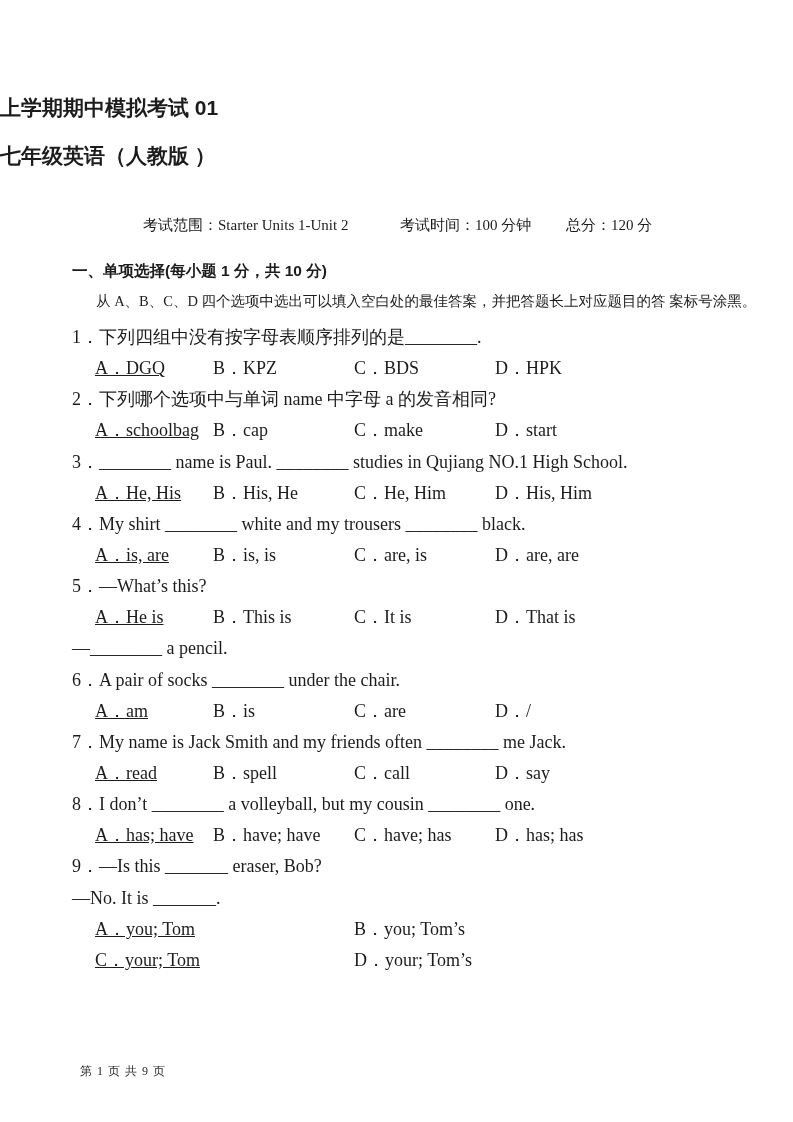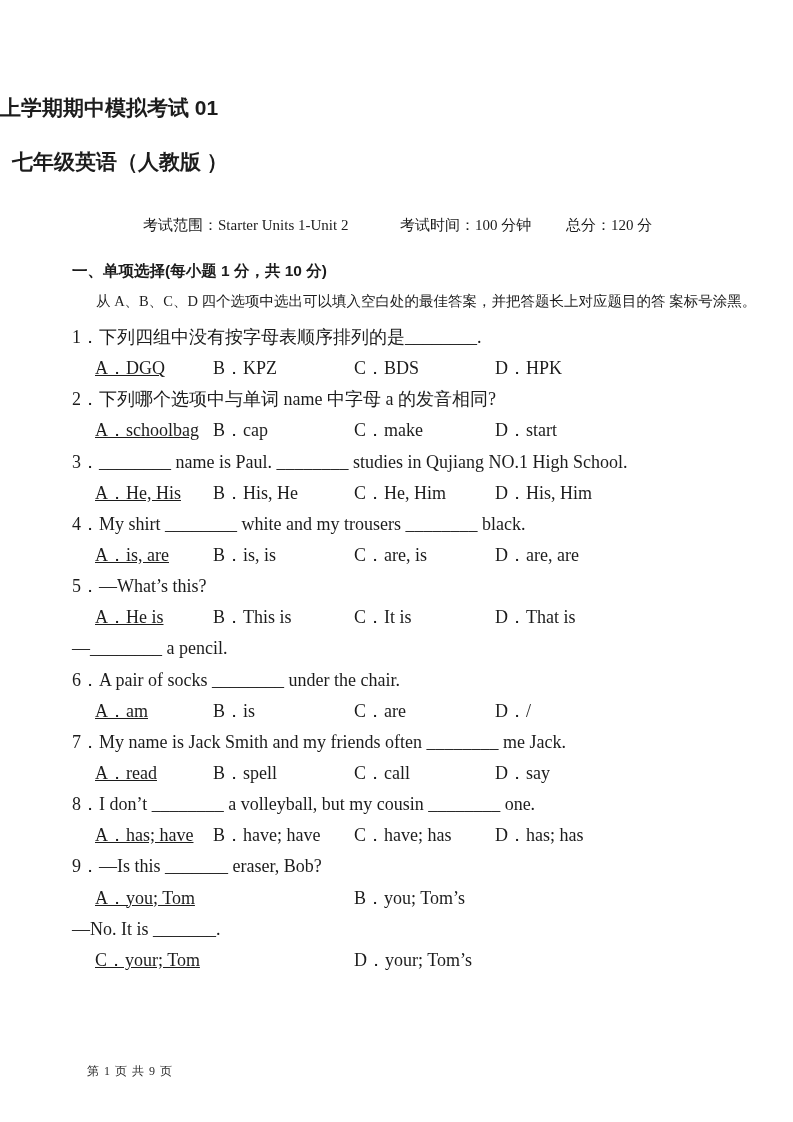--- a/index.html
+++ b/index.html
@@ -12,21 +12,21 @@
     color: #1c1c1c;
   }
   .hei { font-family: "Liberation Sans", "DejaVu Sans", sans-serif; }
 
   .title-line {
     position: absolute; left: 0; width: 732px;
     font-size: 21px; font-weight: 700;
     white-space: nowrap;
   }
   #title1 { top: 94px; }
-  #title2 { top: 148px; margin-left: 12px; }
+  #title2 { top: 142px; }
 
   #meta { position: absolute; top: 216px; left: 0; width: 100%; height: 24px; font-size: 15px; }
   #meta span { position: absolute; top: 0; white-space: nowrap; }
   #meta-scope    { left: 143px; }
   #meta-duration { left: 400px; }
   #meta-total    { left: 566px; }
 
   #section-heading {
     position: absolute; top: 261px; left: 72px;
     font-size: 15.5px; font-weight: 700;
@@ -44,21 +44,21 @@
     white-space: nowrap;
     font-size: 18px;
   }
   .opt { position: absolute; top: 0; }
   .c0 { left: 23px; text-decoration: underline; }
   .c1 { left: 141px; text-align: right; }
   .c2 { left: 282px; }
   .c3 { left: 423px; }
 
   #footer {
-    position: absolute; top: 1062px; left: 87px;
+    position: absolute; top: 1062px; left: 80px;
     font-size: 12px; letter-spacing: 1px; color: #2b2b2b;
     line-height: 18px;
   }
 </style>
 </head>
 <body>
 
 <div id="title1" class="title-line hei">上学期期中模拟考试 01</div>
 <div id="title2" class="title-line hei">七年级英语（人教版 ）</div>
 
@@ -123,24 +123,24 @@
       <span class="opt c3">D．say</span>
     </div>
     <div class="line"><span>8．</span><span>I don’t ________ a volleyball, but my cousin ________ one.</span></div>
     <div class="line">
       <span class="opt c0">A．has; have</span>
       <span class="opt c1">B．have; have</span>
       <span class="opt c2">C．have; has</span>
       <span class="opt c3">D．has; has</span>
     </div>
     <div class="line"><span>9．</span><span>—Is this _______ eraser, Bob?</span></div>
+    <div class="line"><span>—No. It is _______.</span></div>
     <div class="line">
       <span class="opt c0">A．you; Tom</span>
       <span class="opt c2">B．you; Tom’s</span>
     </div>
-    <div class="line"><span>—No. It is _______.</span></div>
     <div class="line">
       <span class="opt c0">C．your; Tom</span>
       <span class="opt c2">D．your; Tom’s</span>
     </div>
   </div>
 
 <div id="footer">第 1 页 共 9 页</div>
 
 </body></html>

